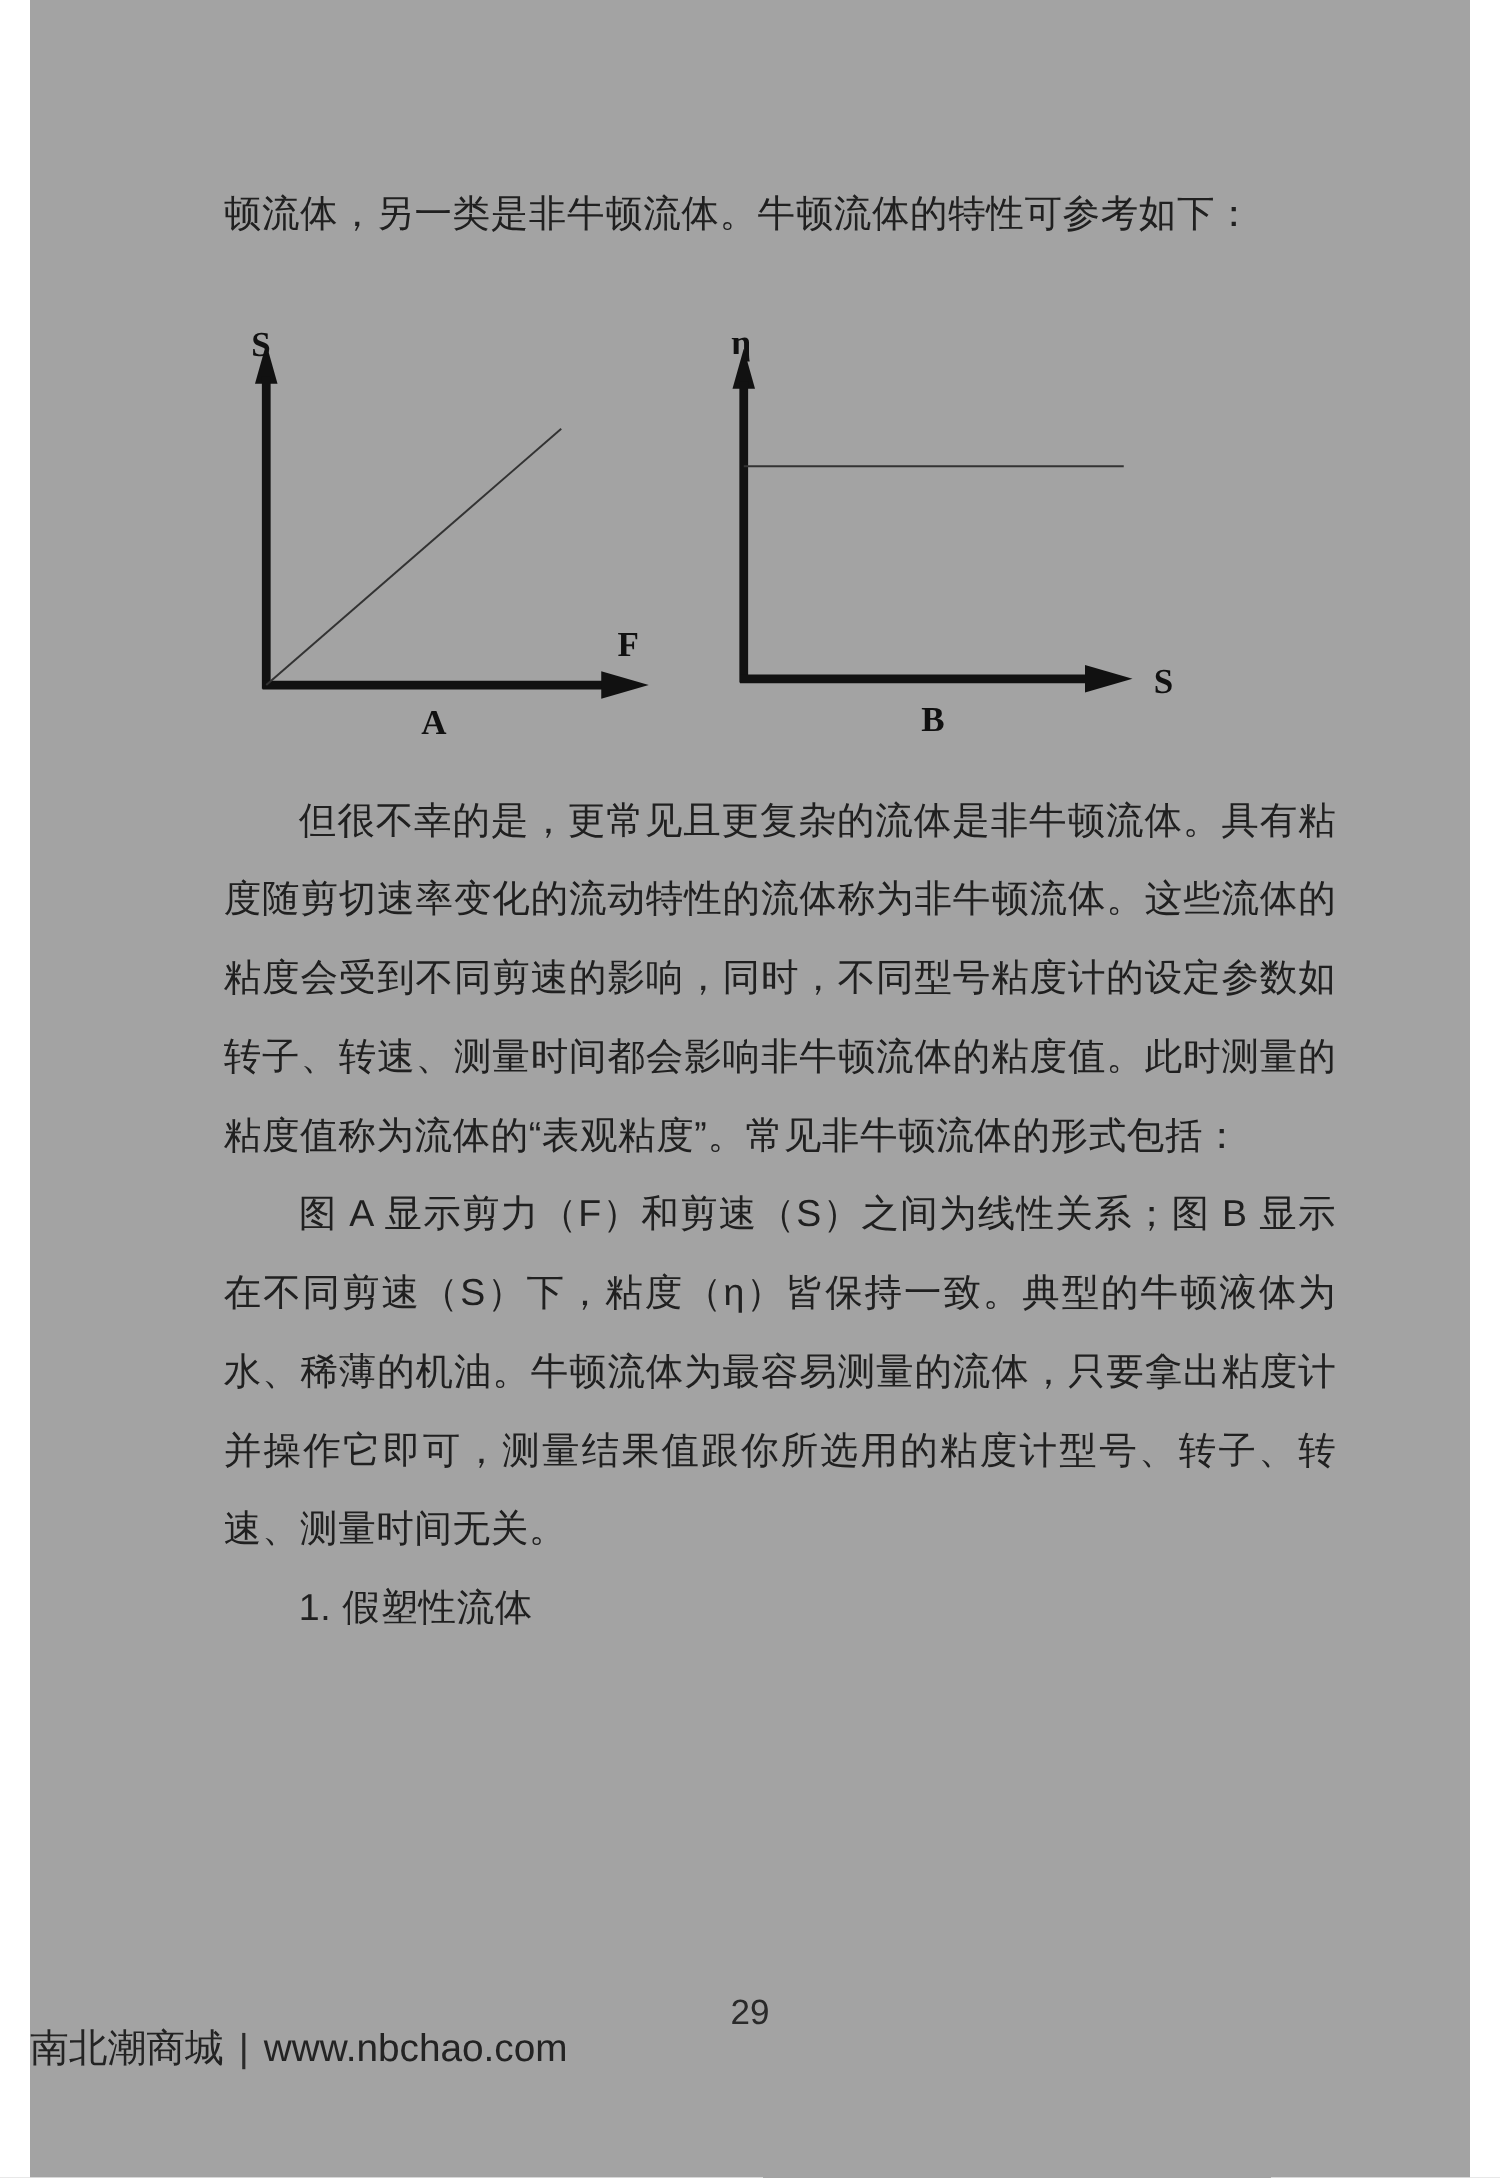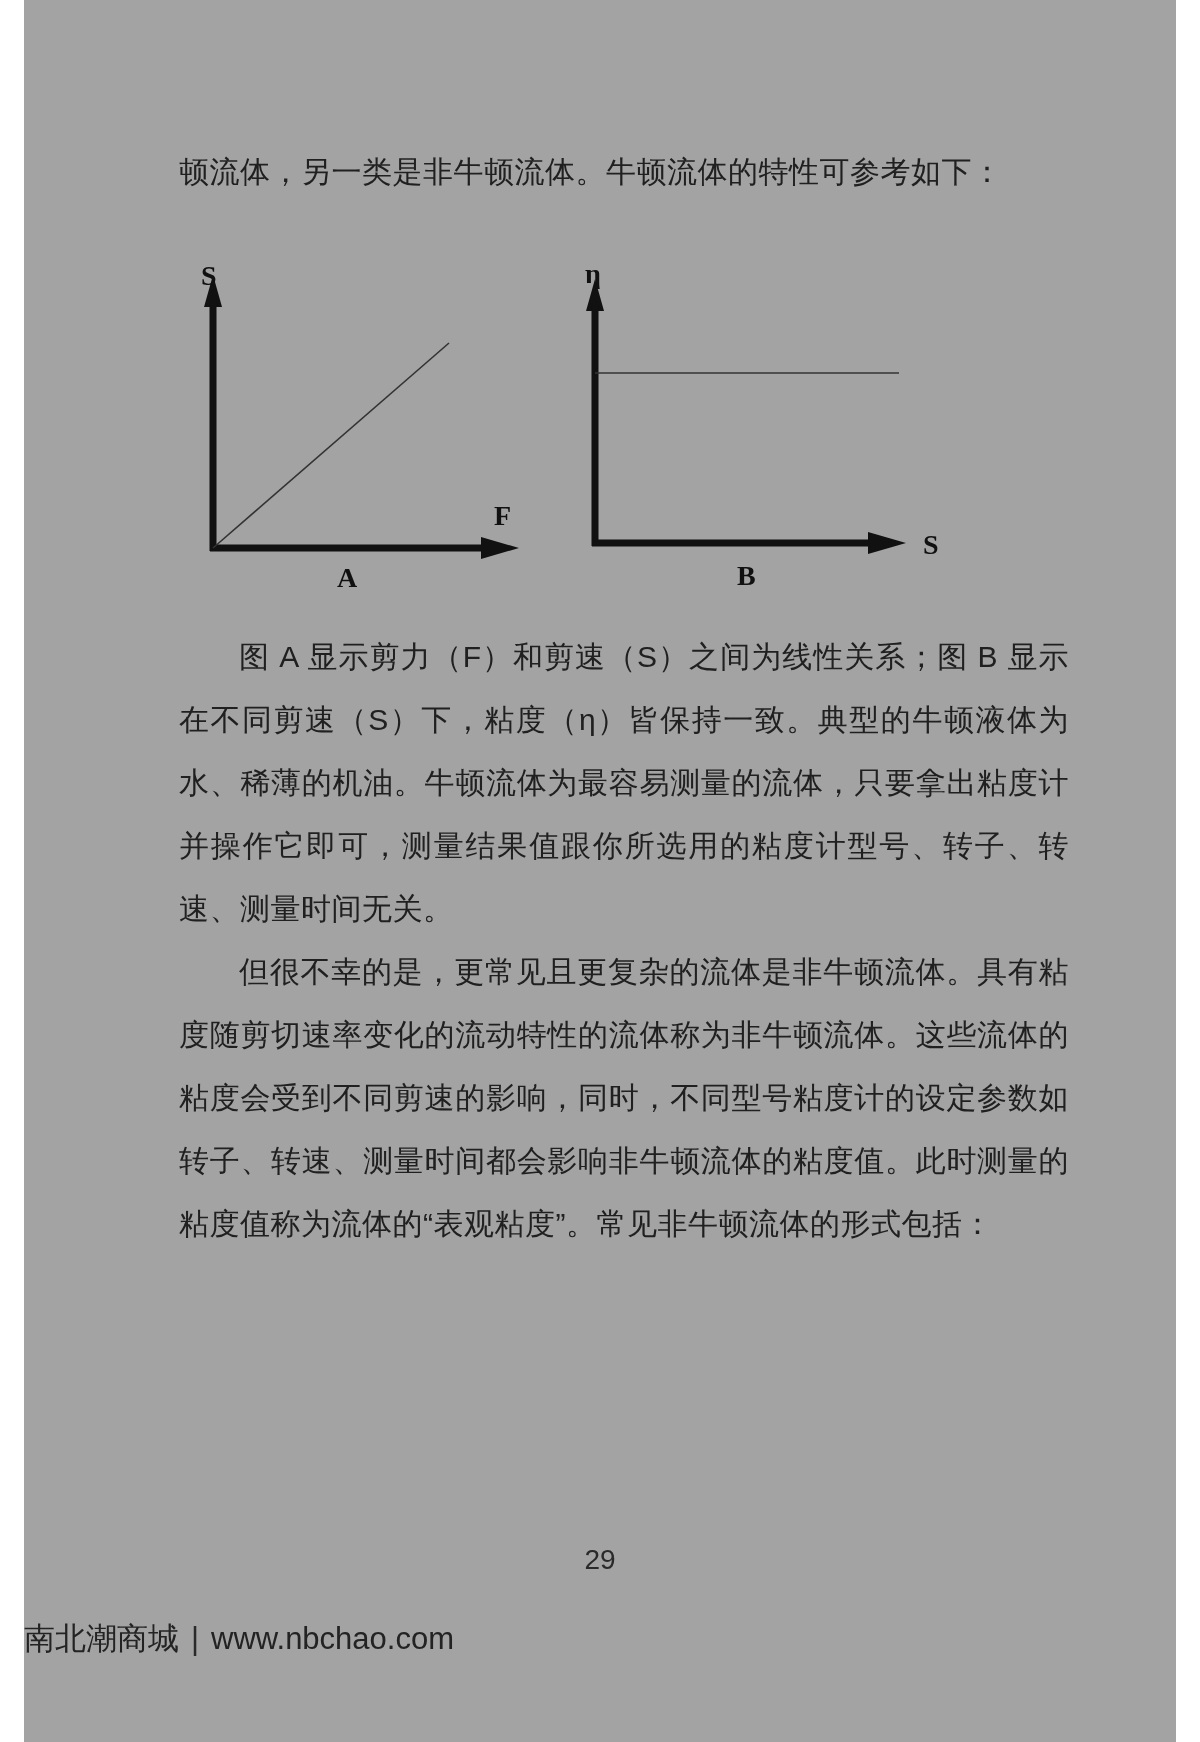--- a/index.html
+++ b/index.html
@@ -41,21 +41,21 @@
   .data-line { stroke: #333; stroke-width: 1.6; }
   .arrow { fill: #111; }
   .axis-label {
     font-family: "Liberation Serif", serif;
     font-weight: bold;
     font-size: 28px;
     fill: #111;
   }
   .page-number {
     position: absolute;
-    top: 1544px;
+    top: 1594px;
     left: 0;
     width: 100%;
     text-align: center;
     font-size: 28px;
     color: #2a2a2a;
   }
   .footer {
     position: absolute;
     top: 1618px;
     left: 0;
@@ -94,22 +94,23 @@
         <line class="axis" x1="16" y1="52" x2="16" y2="293"></line>
         <line class="axis" x1="13" y1="290" x2="292" y2="290"></line>
         <polygon class="arrow" points="327,290 289,279 289,301"></polygon>
         <text class="axis-label" x="344" y="301">S</text>
         <line class="data-line" x1="16" y1="120" x2="320" y2="120"></line>
         <text class="axis-label" x="158" y="332">B</text>
       </svg>
 
     </div>
 
+    <p class="bodytext indent">但很不幸的是，更常见且更复杂的流体是非牛顿流体。具有粘度随剪切速率变化的流动特性的流体称为非牛顿流体。这些流体的粘度会受到不同剪速的影响，同时，不同型号粘度计的设定参数如转子、转速、测量时间都会影响非牛顿流体的粘度值。此时测量的粘度值称为流体的“表观粘度”。常见非牛顿流体的形式包括：</p>
     <p class="bodytext indent">图 A 显示剪力（F）和剪速（S）之间为线性关系；图 B 显示在不同剪速（S）下，粘度（η）皆保持一致。典型的牛顿液体为水、稀薄的机油。牛顿流体为最容易测量的流体，只要拿出粘度计并操作它即可，测量结果值跟你所选用的粘度计型号、转子、转速、测量时间无关。</p>
-    <p class="bodytext indent">但很不幸的是，更常见且更复杂的流体是非牛顿流体。具有粘度随剪切速率变化的流动特性的流体称为非牛顿流体。这些流体的粘度会受到不同剪速的影响，同时，不同型号粘度计的设定参数如转子、转速、测量时间都会影响非牛顿流体的粘度值。此时测量的粘度值称为流体的“表观粘度”。常见非牛顿流体的形式包括：</p>
+    <p class="bodytext indent">1. 假塑性流体</p>
 
   </div>
 
   <div class="page-number">29</div>
 
   <div class="footer">
     <span>南北潮商城</span><span class="sep">|</span><span>www.nbchao.com</span>
   </div>
 </div>
 

